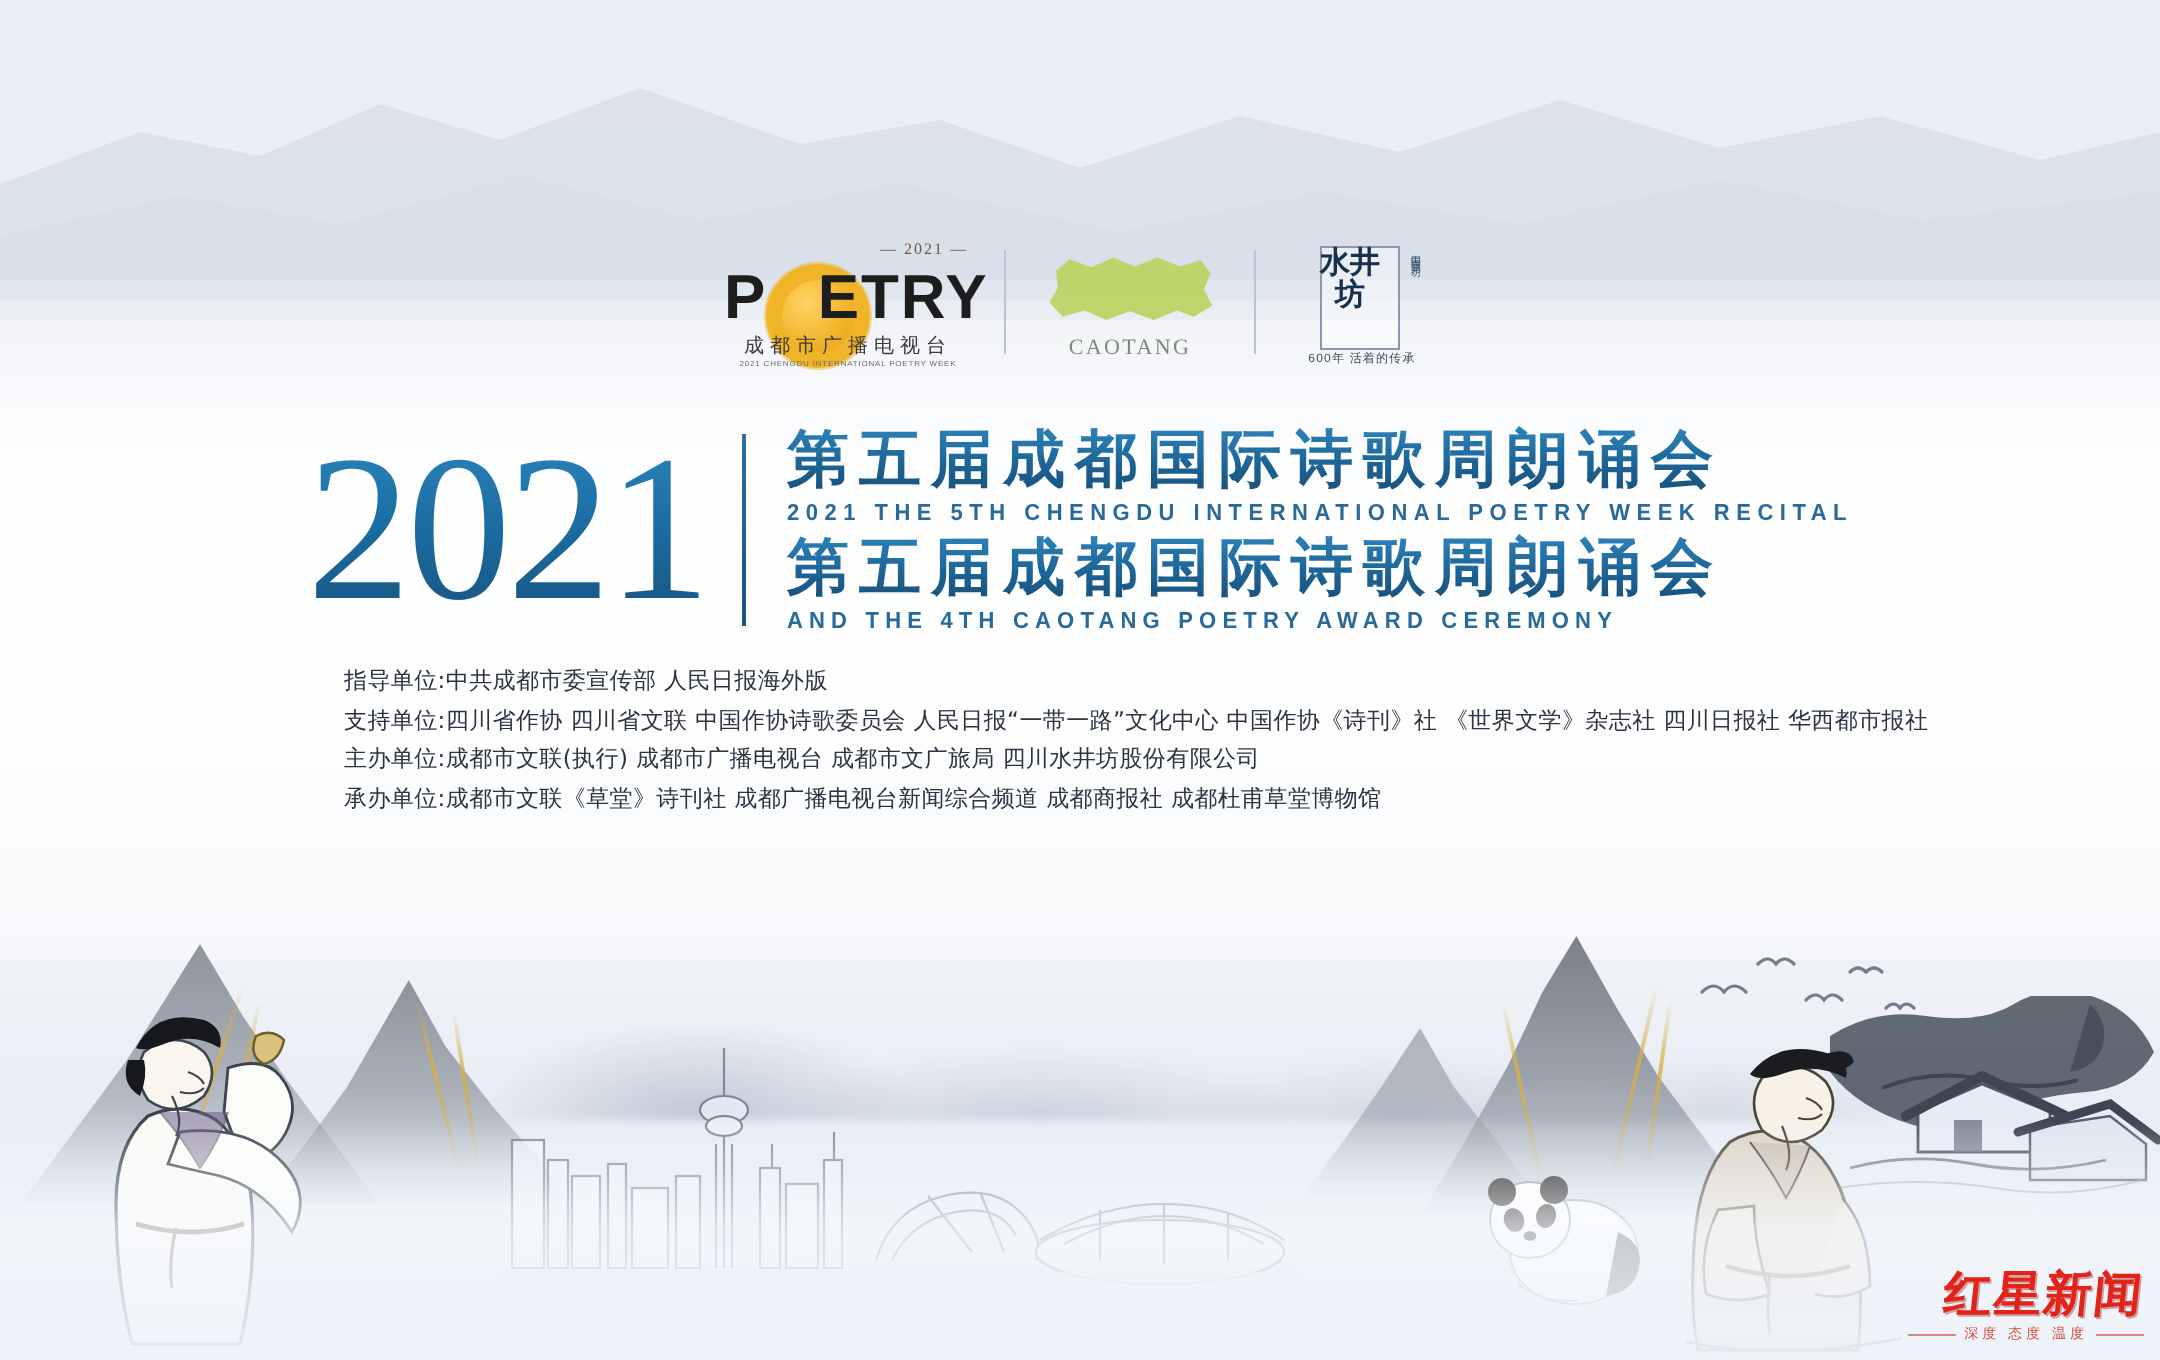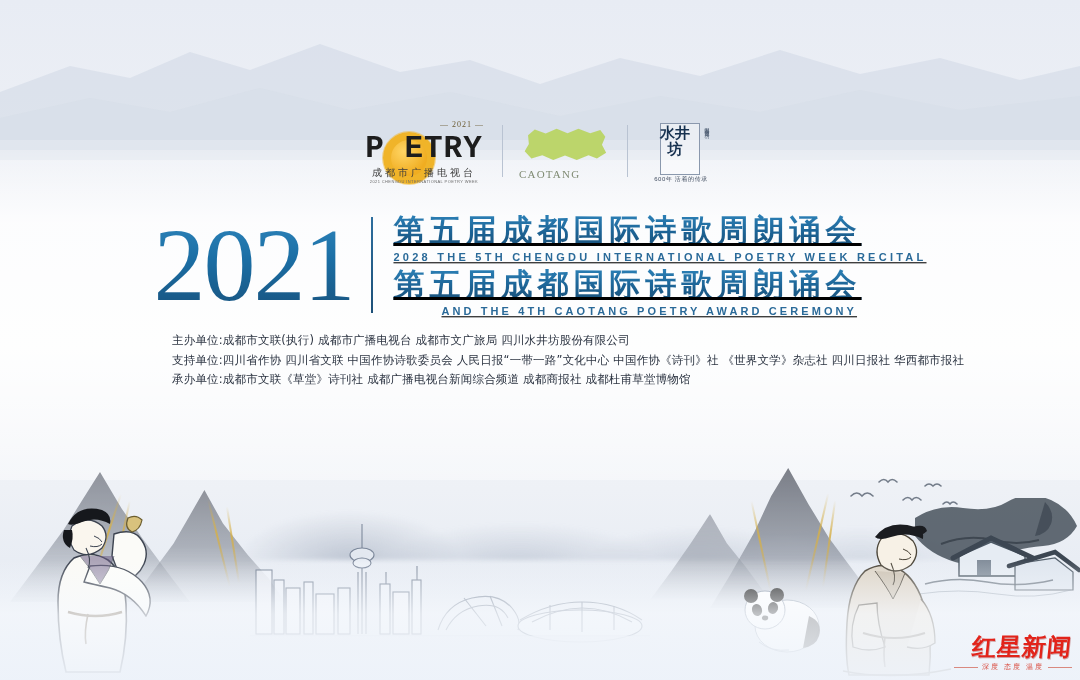--- a/index.html
+++ b/index.html
@@ -35,21 +35,21 @@
   .logo-sep{width:1px;height:52px;background:#b9c3d2;}
   .poetry-wrap{position:relative;width:124px;height:70px;}
   .poetry-ring{
     position:absolute;left:21px;top:16px;width:36px;height:36px;border-radius:50%;
     border:8px solid #f0b429;
     background:radial-gradient(circle at 35% 32%,#ffd564 0%,#f0ad21 70%);
     box-shadow:0 0 0 1px rgba(240,180,40,.5);
   }
   .poetry-word{
     position:absolute;left:0;top:16px;width:124px;text-align:center;
-    font-family:Liberation Mono, monospace;
+    font-family:Liberation Sans, sans-serif;
     font-size:31px;font-weight:700;letter-spacing:1px;color:#1d1d1d;line-height:34px;
   }
   .poetry-word .o{color:transparent;}
   .poetry-year{
     position:absolute;right:2px;top:4px;font-size:8px;color:#6b5a31;letter-spacing:1px;
     font-family:"Liberation Serif",serif;
   }
   .poetry-year::before{content:"— ";}
   .poetry-year::after{content:" —";}
   .poetry-cn{
@@ -66,31 +66,31 @@
     clip-path:polygon(6% 18%,14% 4%,27% 14%,40% 2%,53% 13%,66% 2%,80% 13%,92% 5%,98% 22%,94% 42%,99% 62%,88% 76%,78% 68%,64% 80%,50% 69%,36% 80%,23% 68%,10% 76%,2% 58%,7% 40%);
     opacity:.92;
   }
   .caotang-cn{
     position:absolute;left:0;top:6px;width:92px;text-align:center;
     font-family:"DejaVu Serif","Liberation Serif",serif;
     font-size:28px;font-weight:700;color:#1a1a1a;letter-spacing:4px;line-height:40px;
     text-shadow:1px 0 0 rgba(0,0,0,.35);
   }
   .caotang-en{
-    position:absolute;left:0;top:52px;width:92px;
+    position:absolute;left:0;top:52px;width:92px;text-align:center;
     font-family:"Liberation Serif",serif;font-size:11px;letter-spacing:1.2px;color:#7f8a72;
   }
   .sjf-wrap{position:relative;width:74px;height:72px;}
   .sjf-box{
     position:absolute;left:16px;top:8px;width:38px;height:50px;
     border:1px solid #8a98ad;background:rgba(255,255,255,.45);
   }
   .sjf-cn{
     position:absolute;left:16px;top:10px;width:30px;text-align:center;
-    font-family:Liberation Serif, serif;font-size:15px;font-weight:700;color:#16314f;
+    font-family:Liberation Mono, monospace;font-size:15px;font-weight:700;color:#16314f;
     line-height:16px;letter-spacing:0;
   }
   .sjf-side{
     position:absolute;right:8px;top:8px;font-size:5px;color:#44546b;letter-spacing:1px;
     writing-mode:vertical-rl;
   }
   .sjf-cap{
     position:absolute;left:0;top:60px;width:74px;text-align:center;font-size:6px;color:#3f4b5e;letter-spacing:.6px;
   }
   .titleblock{
@@ -99,33 +99,33 @@
   }
   .year{
     font-family:"Liberation Serif","DejaVu Serif",serif;
     font-size:104px;font-weight:400;line-height:104px;letter-spacing:-2px;
     background:linear-gradient(180deg,#2f86bd 0%,#1b6ea4 45%,#18517c 100%);
     -webkit-background-clip:text;background-clip:text;color:transparent;
     -webkit-text-fill-color:transparent;
     margin-right:18px;
   }
   .vrule{width:2px;height:96px;background:linear-gradient(180deg,#2d6e9e,#1d5078);margin-right:20px;}
-  .titles{display:flex;flex-direction:column;justify-content:space-between;text-decoration:underline;}
+  .titles{display:flex;flex-direction:column;justify-content:space-between;}
   .cn-line{
     font-family:"DejaVu Sans","Liberation Sans",sans-serif;
     font-size:31px;font-weight:700;letter-spacing:5px;line-height:38px;
     background:linear-gradient(180deg,#2f86bd 0%,#1d6496 55%,#184d74 100%);
     -webkit-background-clip:text;background-clip:text;color:transparent;
     -webkit-text-fill-color:transparent;white-space:nowrap;
   }
   .en-line{
     font-size:11px;letter-spacing:3.25px;color:#2a6a99;line-height:16px;white-space:nowrap;
     font-weight:700;transform:scaleY(1.05);transform-origin:left center;
   }
-  .en-line.second{letter-spacing:3.1px;margin-left:48px;}
+  .en-line.second{letter-spacing:3.1px;}
   
   .credits{
     position:absolute;left:172px;top:331px;width:850px;
     color:#2c3442;font-size:11.5px;line-height:19.5px;letter-spacing:.2px;
     font-family:"DejaVu Sans","Liberation Sans",sans-serif;
   }
   .credits div{white-space:nowrap;}
   
   .mtn{position:absolute;}
   .ink-mtn-left{
@@ -235,29 +235,30 @@
       </div>
     </div>
 
   </div>
 
   <div class="titleblock">
     <div class="year">2021</div>
     <div class="vrule"></div>
     <div class="titles">
       <div class="cn-line">第五届成都国际诗歌周朗诵会</div>
-      <div class="en-line">2028 THE 5TH CHENGDU INTERNATIONAL POETRY WEEK RECITAL</div>
+      <div class="en-line">2021 THE 5TH CHENGDU INTERNATIONAL POETRY WEEK RECITAL</div>
       <div class="cn-line">第五届成都国际诗歌周朗诵会</div>
       <div class="en-line second">AND THE 4TH CAOTANG POETRY AWARD CEREMONY</div>
     </div>
   </div>
 
   <div class="credits">
+    <div>指导单位:中共成都市委宣传部  人民日报海外版</div>
+    <div>支持单位:四川省作协  四川省文联  中国作协诗歌委员会  人民日报“一带一路”文化中心  中国作协《诗刊》社  《世界文学》杂志社  四川日报社  华西都市报社</div>
     <div>主办单位:成都市文联(执行)  成都市广播电视台  成都市文广旅局  四川水井坊股份有限公司</div>
-    <div>支持单位:四川省作协  四川省文联  中国作协诗歌委员会  人民日报“一带一路”文化中心  中国作协《诗刊》社  《世界文学》杂志社  四川日报社  华西都市报社</div>
     <div>承办单位:成都市文联《草堂》诗刊社  成都广播电视台新闻综合频道  成都商报社  成都杜甫草堂博物馆</div>
   </div>
 
   <div class="far-hills"></div>
 
   <div class="mtn ink-mtn-left"></div>
   <div class="mtn ink-mtn-left2"></div>
   <div class="gold-streak" style="left:105px;bottom:92px;height:96px;transform:rotate(18deg);"></div>
   <div class="gold-streak" style="left:120px;bottom:96px;height:84px;transform:rotate(12deg);"></div>
   <div class="gold-streak" style="left:218px;bottom:92px;height:90px;transform:rotate(-14deg);"></div>

